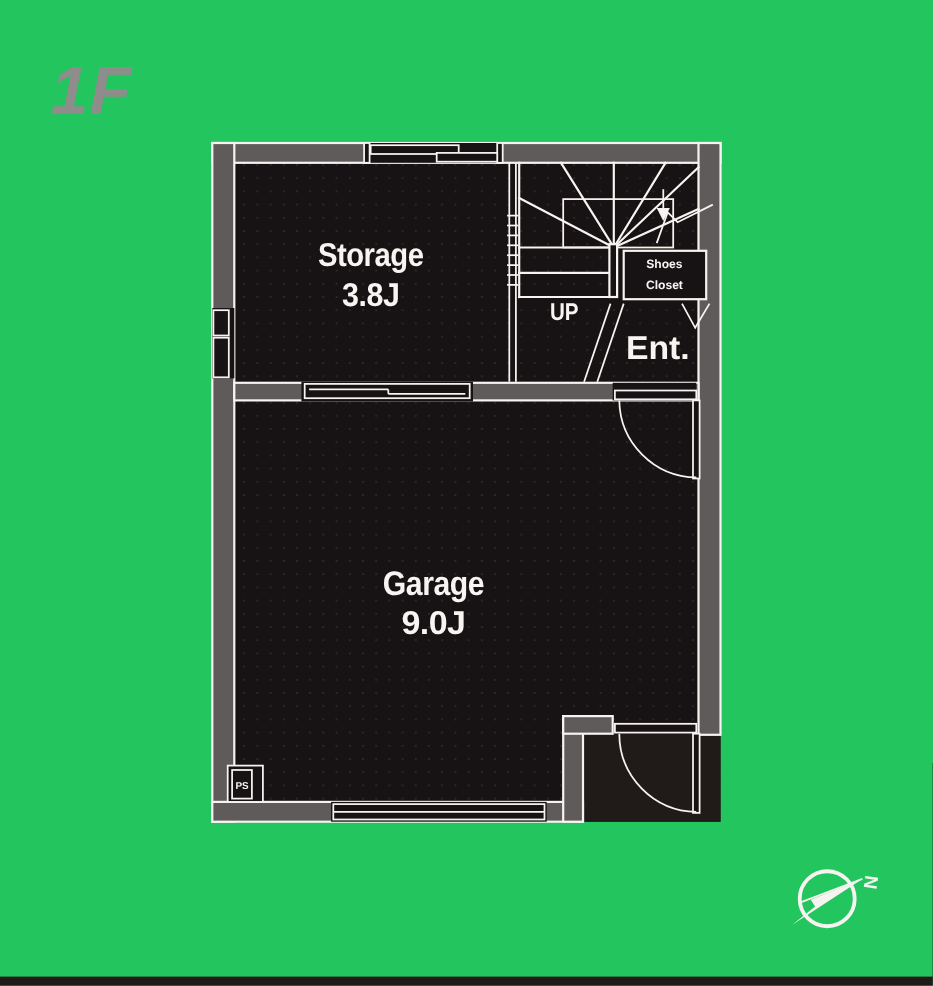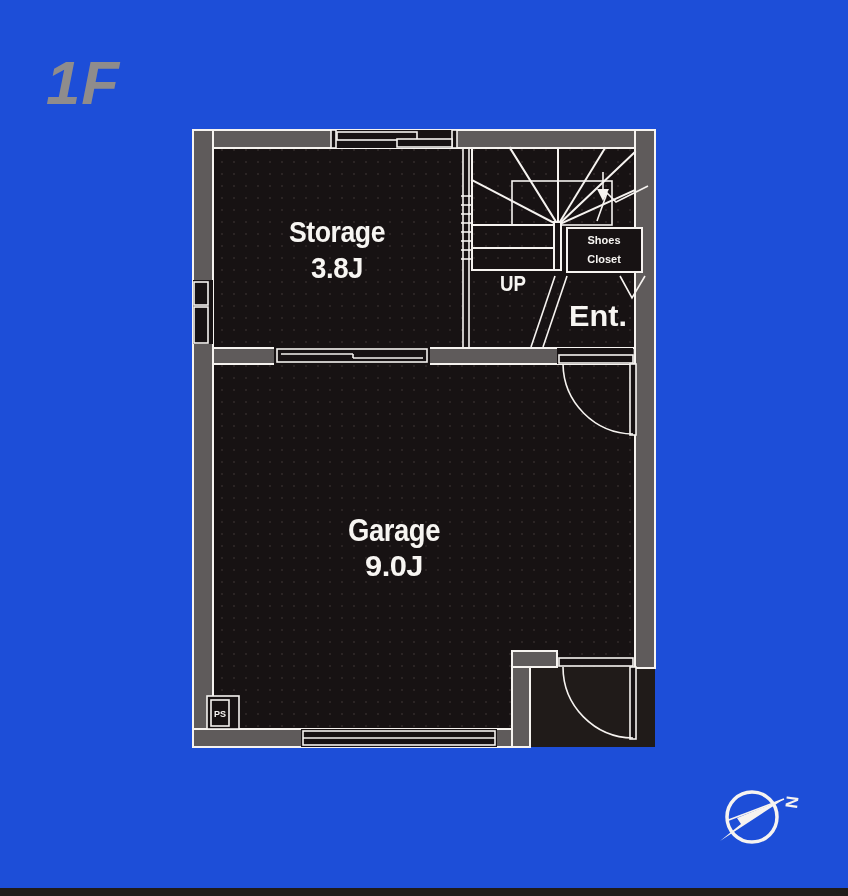--- a/index.html
+++ b/index.html
@@ -1,16 +1,16 @@
 <!DOCTYPE html>
 <html><head>
 <meta charset="utf-8">
 <style>
   html,body{margin:0;padding:0;background:#201b19;}
-  .stage{position:relative;width:848px;height:888px;background:#1d4ed8;overflow:hidden;}
+  .stage{position:relative;width:848px;height:888px;background:#22c55e;overflow:hidden;}
   svg{display:block;}
   .wall{fill:#5f5b5b;stroke:#f6f3f0;stroke-width:2;}
   .ln{stroke:#f6f3f0;stroke-width:2;fill:none;stroke-linecap:square;}
   .lnthin{stroke:#f6f3f0;stroke-width:1.6;fill:none;}
   .fl{fill:#171213;}
   .flo{fill:#171213;stroke:#f6f3f0;stroke-width:2;}
   .flothin{fill:#171213;stroke:#f6f3f0;stroke-width:1.6;}
   .bgfill{fill:#201b19;}
   .whitefill{fill:#f6f3f0;}
   .txt{fill:#f7f5f2;font-family:"Liberation Sans","DejaVu Sans",sans-serif;

